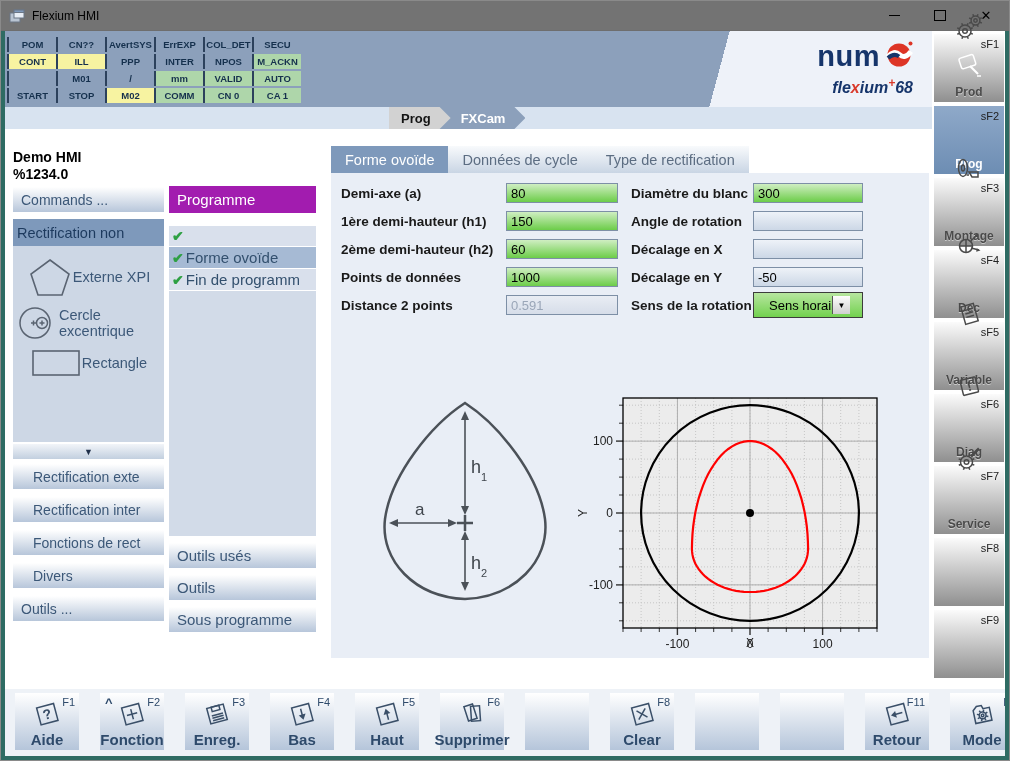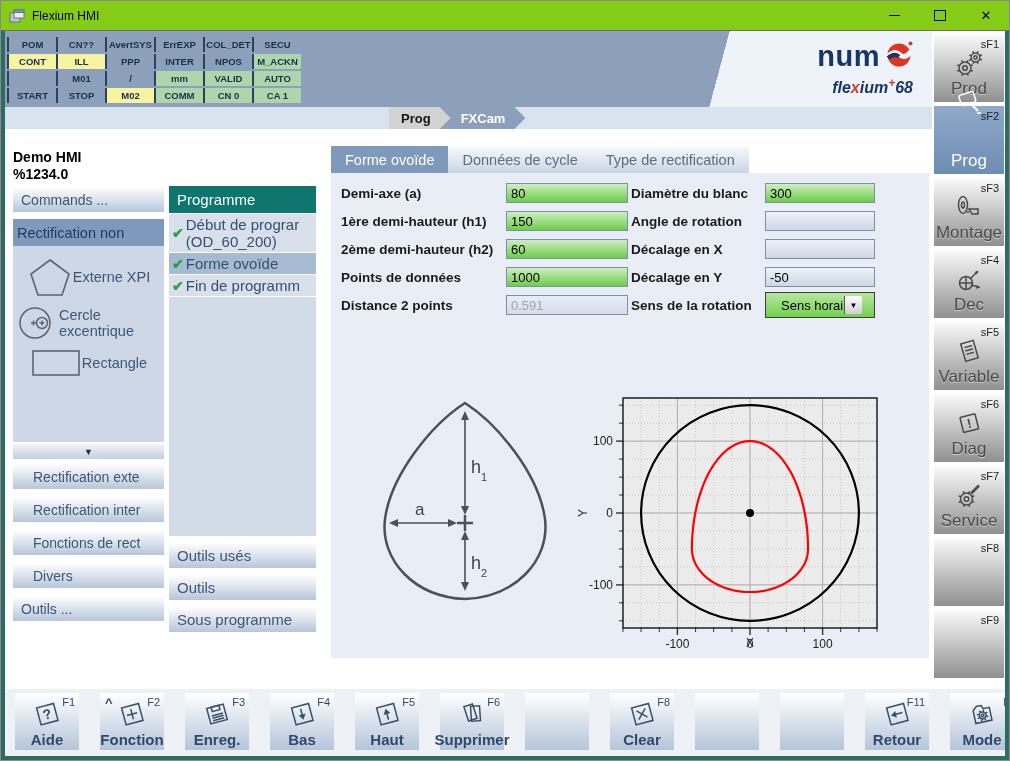--- a/index.html
+++ b/index.html
@@ -1,19 +1,19 @@
 <!DOCTYPE html>
 <html><head>
 <meta charset="utf-8">
 <style>
   html,body{margin:0;padding:0;background:#444;}
   .window{position:relative;width:1010px;height:761px;background:#ffffff;overflow:hidden;
     font-family:"Liberation Sans",sans-serif;border:1px solid #8a8a8a;box-sizing:border-box;}
   
-  .titlebar{position:absolute;left:0;top:0;right:0;height:30px;background:#84cc16;display:flex;align-items:center;border-bottom:1px solid #6e6e6e;box-sizing:border-box;}
+  .titlebar{position:absolute;left:0;top:0;right:0;height:30px;background:#737373;display:flex;align-items:center;border-bottom:1px solid #6e6e6e;box-sizing:border-box;}
   .title-icon{margin-left:8px;display:flex;align-items:center;}
   .title-text{font-size:12px;color:#000;margin-left:7px;}
   .win-controls{margin-left:auto;display:flex;height:100%;}
   .winbtn{width:46px;height:100%;display:flex;align-items:center;justify-content:center;color:#000;}
   .glyph-min{width:11px;border-top:1px solid #000;}
   .glyph-max{width:10px;height:9px;border:1px solid #000;}
   .glyph-close{font-size:13px;line-height:1;}
   
   .edge-left,.edge-right{position:absolute;top:30px;bottom:0;width:4px;background:#2e6b63;z-index:40;}
   .edge-left{left:0}.edge-right{right:0}
@@ -50,61 +50,61 @@
   .col1 .indent{padding-left:20px;}
   .btn-commands{height:26px;margin-bottom:2px;}
   .sel-dark{height:27px;background:#7e99bb;color:#1d3a5e;display:flex;align-items:center;padding-left:4px;font-size:14.5px;margin-bottom:0;}
   .shape-panel{background:#cdd7e5;height:196px;margin-bottom:2px;display:flex;flex-direction:column;align-items:center;padding-top:10px;box-sizing:border-box;}
   .shape-item{display:flex;flex-direction:row;align-items:center;cursor:default;}
   .shape-label{font-size:14.5px;color:#3c5878;margin:2px 0 6px 0;}
   .arrow-strip{height:15px;background:linear-gradient(#f2f5f9,#c2cfdf);display:flex;align-items:center;justify-content:center;
     font-size:9px;color:#20304a;margin-bottom:4px;}
   
   .col2{position:absolute;left:168px;top:185px;width:147px;height:452px;display:flex;flex-direction:column;z-index:3;}
-  .list-header{height:27px;background:#0f766e;color:#fff;display:flex;align-items:center;padding-left:8px;font-size:15px;margin-bottom:1px;}
+  .list-header{height:27px;background:#a21caf;color:#fff;display:flex;align-items:center;padding-left:8px;font-size:15px;margin-bottom:13px;}
   .list-item{background:#d9e0ec;color:#33506e;font-size:15px;display:flex;align-items:center;padding:2px 0 2px 3px;margin-bottom:1px;overflow:hidden;white-space:nowrap;}
   .list-item.selected{background:#a6bad4;}
   .check{color:#2ea043;font-weight:bold;margin-right:2px;font-size:14px;}
   .list-filler{flex:1;background:#d2dbe8;margin-bottom:6px;}
   .col2 .gbtn{height:26px;margin-bottom:6px;padding-left:8px;font-size:15px;}
   
   .tabs{position:absolute;left:330px;top:145px;height:27px;display:flex;z-index:3;}
   .tab{padding:0 14px;display:flex;align-items:center;font-size:14.5px;white-space:nowrap;}
   .tab.active{background:#7e99bb;color:#fff;}
   .tab.inactive{background:linear-gradient(#f8fafc,#c9d5e4);color:#5c6d82;}
   .content-panel{position:absolute;left:330px;top:172px;width:598px;height:485px;background:#e9eef6;z-index:2;}
   
   .fcol{position:absolute;display:flex;flex-direction:column;gap:8px;z-index:3;}
   .fcol-left{left:340px;top:182px;}
   .fcol-right{left:630px;top:182px;}
   .frow{display:flex;align-items:center;height:20px;}
   .flabel{font-size:13.5px;font-weight:bold;color:#1a1a1a;white-space:nowrap;}
   .fcol-left .flabel{width:165px;}
-  .fcol-right .flabel{width:134px;}
-  .finput{width:122px;height:20px;border:1px solid #7d8fa6;font-size:13px;color:#000;display:flex;align-items:center;
+  .fcol-right .flabel{width:122px;}
+  .finput{width:112px;height:20px;border:1px solid #7d8fa6;font-size:13px;color:#000;display:flex;align-items:center;
     padding:0 4px;box-sizing:border-box;background:linear-gradient(#eef2f8,#ccd7e6);overflow:hidden;}
   .fcol-right .finput{width:110px;}
   .finput.green{background:linear-gradient(#cfeec2,#6ccd49);}
   .finput.disabled{color:#9aa6b8;background:linear-gradient(#e9edf4,#d6dde9);}
   .finput.select{background:linear-gradient(#b7e69f,#72d14f);border:1px solid #3c3c3c;padding:12px;}
   .selval{flex:1;padding:0 3px;overflow:hidden;white-space:nowrap;}
   .selarrow{width:17px;height:18px;background:linear-gradient(#fdfdfd,#d0d0d0);border-left:1px solid #555;
     display:flex;align-items:center;justify-content:center;font-size:8px;color:#000;}
   
   .egg-wrap{position:absolute;left:352px;top:390px;z-index:3;}
   .chart-wrap{position:absolute;left:575px;top:388px;z-index:3;}
   
   .sidebar-bg{position:absolute;left:931px;top:30px;width:75px;height:658px;background:#fff;z-index:3;}
   .sidebar{position:absolute;left:933px;top:33px;width:70px;display:flex;flex-direction:column;gap:4px;z-index:4;}
   .sbtn{height:68px;position:relative;background:linear-gradient(#fbfbfb,#8f8f8f);display:flex;flex-direction:column;
     align-items:center;justify-content:flex-end;padding-bottom:3px;box-sizing:border-box;color:#4a4a4a;}
   .sbtn.active{background:linear-gradient(#8fa9c9,#6d8db3);color:#fff;gap:33px;}
   .skey{position:absolute;top:4px;right:5px;font-size:11px;color:#222;font-weight:normal;}
   .sicon{height:32px;display:flex;align-items:flex-end;justify-content:center;}
-  .slabel{font-size:17px;font-weight:normal;text-shadow:0 1px 0 rgba(255,255,255,.5);}
+  .slabel{font-size:12px;font-weight:bold;text-shadow:0 1px 0 rgba(255,255,255,.5);margin-top:43px;}
   .sbtn.active .slabel{text-shadow:none;}
   
   .toolbar{position:absolute;left:4px;top:688px;width:1002px;height:69px;background:#eef2f7;z-index:3;}
   .tbrow{position:absolute;left:10px;top:4px;display:flex;gap:21px;}
   .tbtn{width:64px;height:57px;position:relative;background:linear-gradient(#ffffff,#b5c5da);display:flex;flex-direction:column;
     align-items:center;justify-content:flex-end;padding-bottom:2px;box-sizing:border-box;color:#3a4f68;flex:0 0 auto;}
   .fkey{position:absolute;top:3px;right:4px;font-size:11px;color:#2e4a6b;}
   .textra{position:absolute;top:2px;left:5px;font-size:13px;font-weight:bold;color:#2e4a6b;}
   .tlabel{font-size:15px;font-weight:bold;color:#2e4a6b;white-space:nowrap;}
   .ticon{position:absolute;top:5px;left:50%;transform:translateX(-50%);}
@@ -222,24 +222,20 @@
       <div class="gbtn indent">Rectification inter</div>
       <div class="gbtn indent">Fonctions de rect</div>
       <div class="gbtn indent">Divers</div>
       <div class="gbtn">Outils ...</div>
     </div>
 
   <div class="col2" id="col2">
       <div class="list-header">Programme</div>
       <div class="list-item">
         <span class="check">✔</span>
-        <div>
-          <div>Début de prograr</div>
-          <div>(OD_60_200)</div>
-        </div>
       </div>
       <div class="list-item selected">
         <span class="check">✔</span>
         <div>
           <div>Forme ovoïde</div>
         </div>
       </div>
       <div class="list-item">
         <span class="check">✔</span>
         <div>

